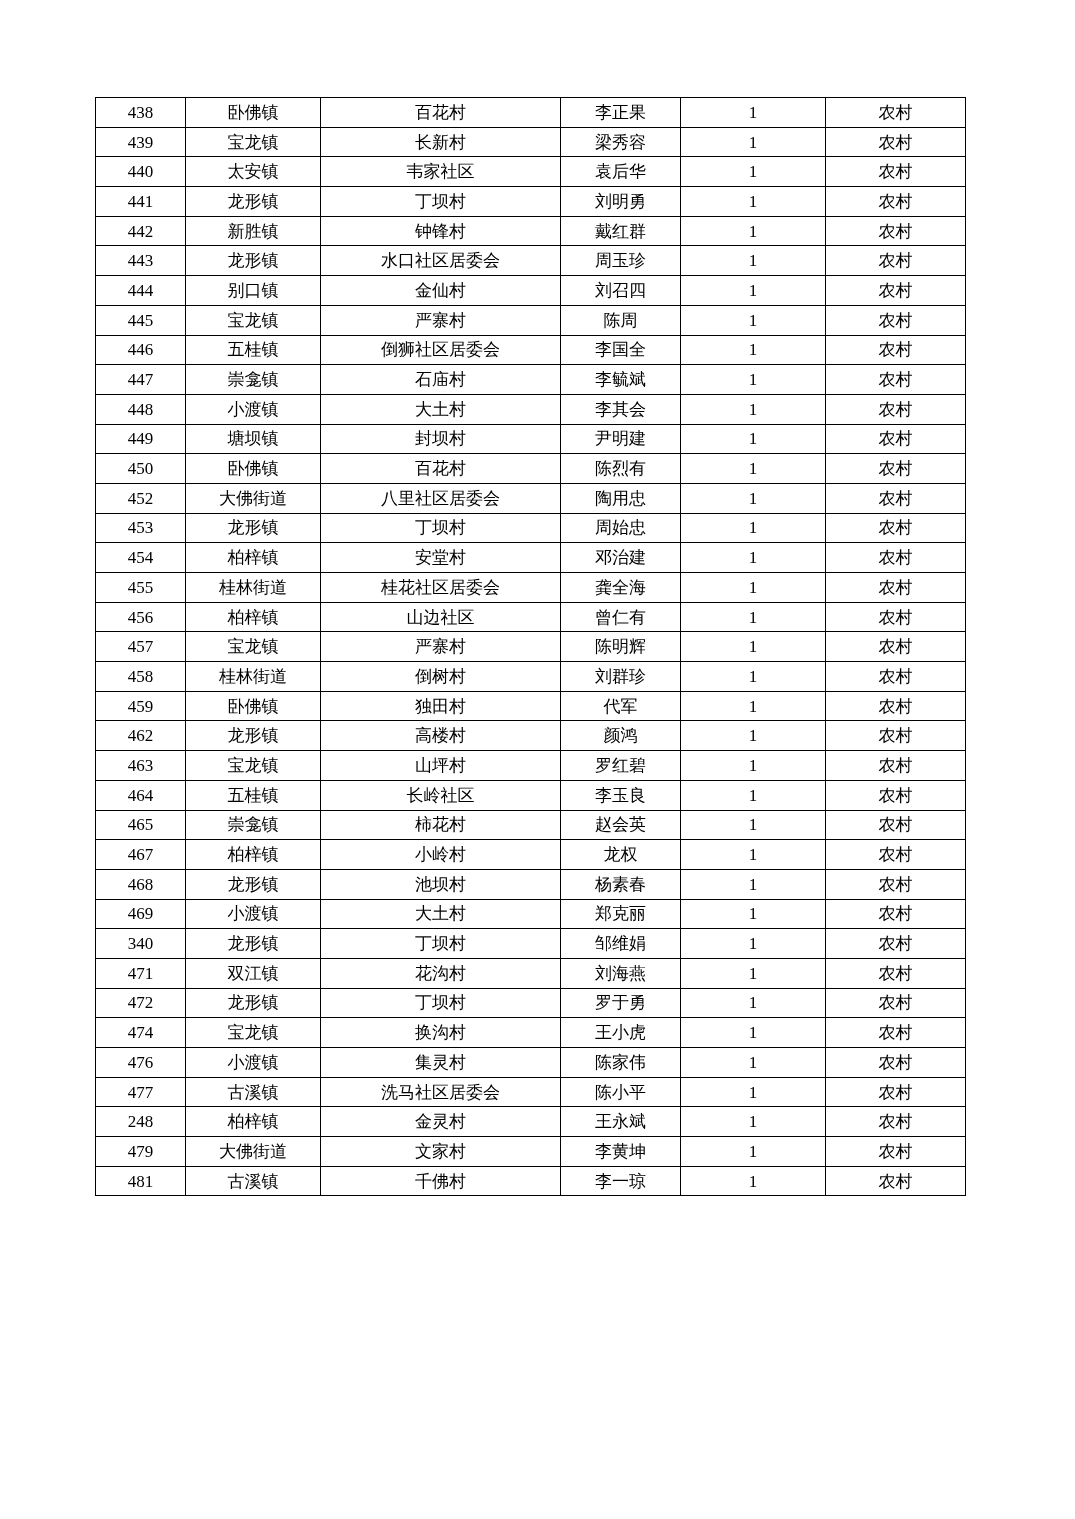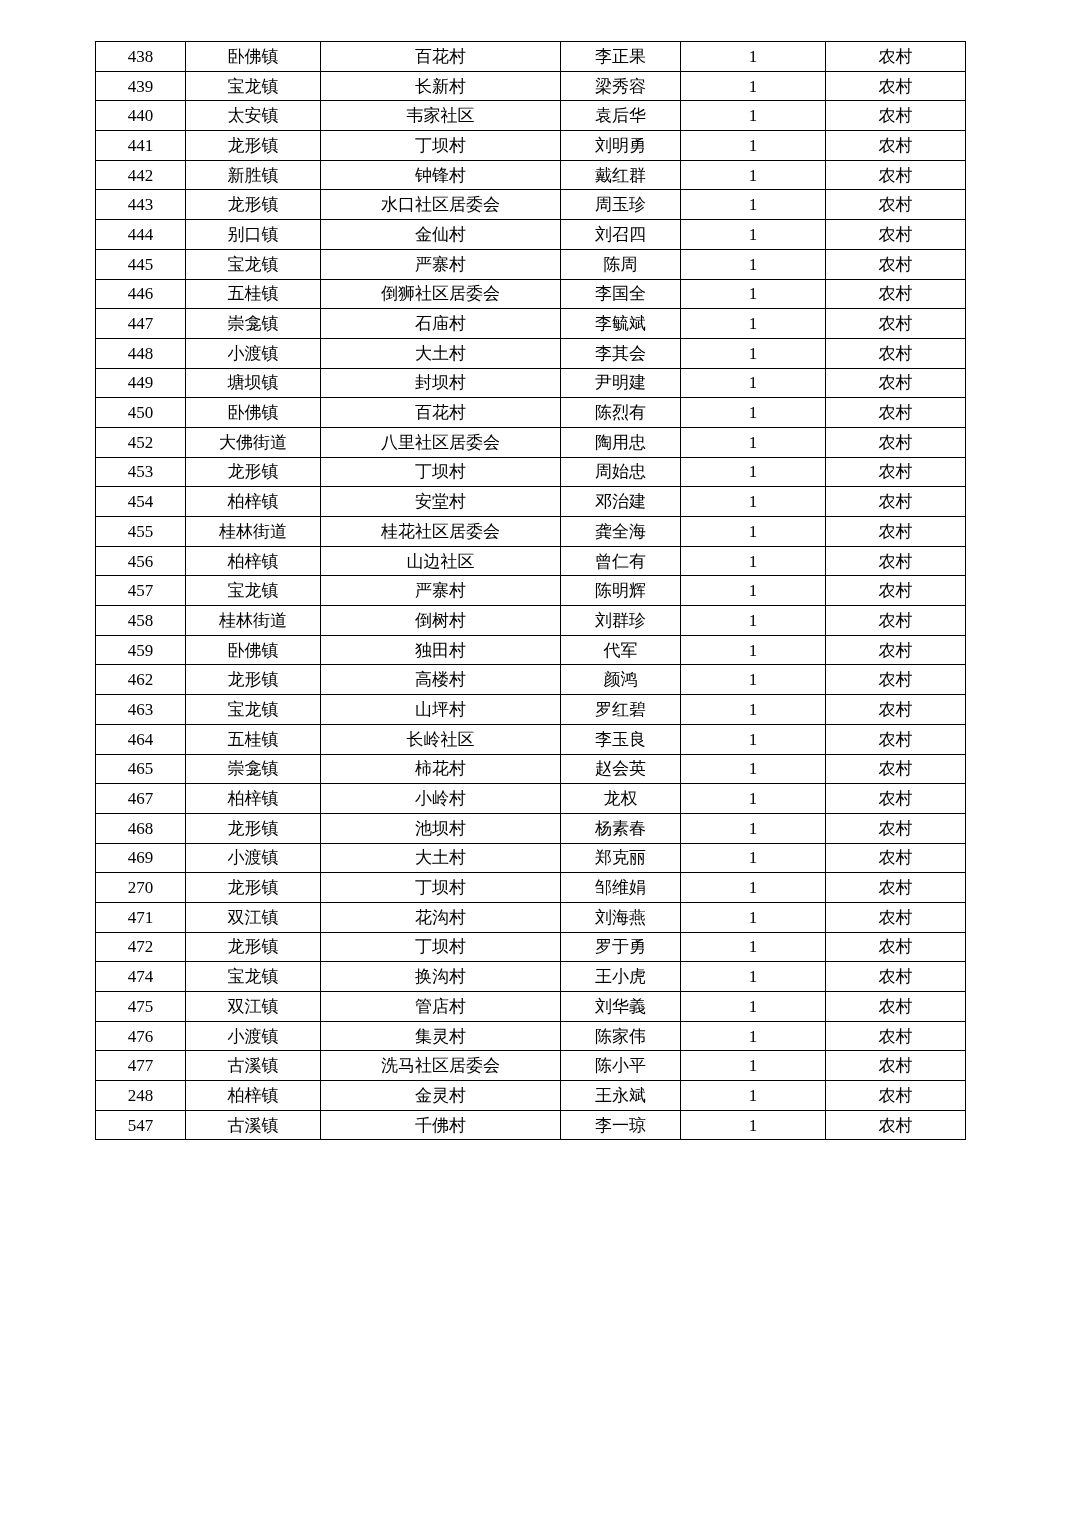--- a/index.html
+++ b/index.html
@@ -11,21 +11,21 @@
       width: 1075px;
       height: 1519px;
       font-family: "Liberation Serif", "DejaVu Serif", serif;
       color: #000000;
       overflow: hidden;
     }
     .page {
       box-sizing: border-box;
       width: 1075px;
       height: 1519px;
-      padding: 41px 0 0 95px;
+      padding: 97px 0 0 95px;
       border-radius: 31px;
     }
     table.data-table {
       border-collapse: collapse;
       table-layout: fixed;
       width: 870px;
     }
     table.data-table td {
       border: 1px solid #000000;
       height: 28.7px;
@@ -276,21 +276,21 @@
         </tr>
         <tr>
           <td>469</td>
           <td>小渡镇</td>
           <td>大土村</td>
           <td>郑克丽</td>
           <td>1</td>
           <td>农村</td>
         </tr>
         <tr>
-          <td>270</td>
+          <td>340</td>
           <td>龙形镇</td>
           <td>丁坝村</td>
           <td>邹维娟</td>
           <td>1</td>
           <td>农村</td>
         </tr>
         <tr>
           <td>471</td>
           <td>双江镇</td>
           <td>花沟村</td>
@@ -308,28 +308,20 @@
         </tr>
         <tr>
           <td>474</td>
           <td>宝龙镇</td>
           <td>换沟村</td>
           <td>王小虎</td>
           <td>1</td>
           <td>农村</td>
         </tr>
         <tr>
-          <td>475</td>
-          <td>双江镇</td>
-          <td>管店村</td>
-          <td>刘华義</td>
-          <td>1</td>
-          <td>农村</td>
-        </tr>
-        <tr>
           <td>476</td>
           <td>小渡镇</td>
           <td>集灵村</td>
           <td>陈家伟</td>
           <td>1</td>
           <td>农村</td>
         </tr>
         <tr>
           <td>477</td>
           <td>古溪镇</td>
@@ -340,21 +332,29 @@
         </tr>
         <tr>
           <td>248</td>
           <td>柏梓镇</td>
           <td>金灵村</td>
           <td>王永斌</td>
           <td>1</td>
           <td>农村</td>
         </tr>
         <tr>
-          <td>547</td>
+          <td>479</td>
+          <td>大佛街道</td>
+          <td>文家村</td>
+          <td>李黄坤</td>
+          <td>1</td>
+          <td>农村</td>
+        </tr>
+        <tr>
+          <td>481</td>
           <td>古溪镇</td>
           <td>千佛村</td>
           <td>李一琼</td>
           <td>1</td>
           <td>农村</td>
         </tr>
       </tbody>
   </table>
 </div>
 

